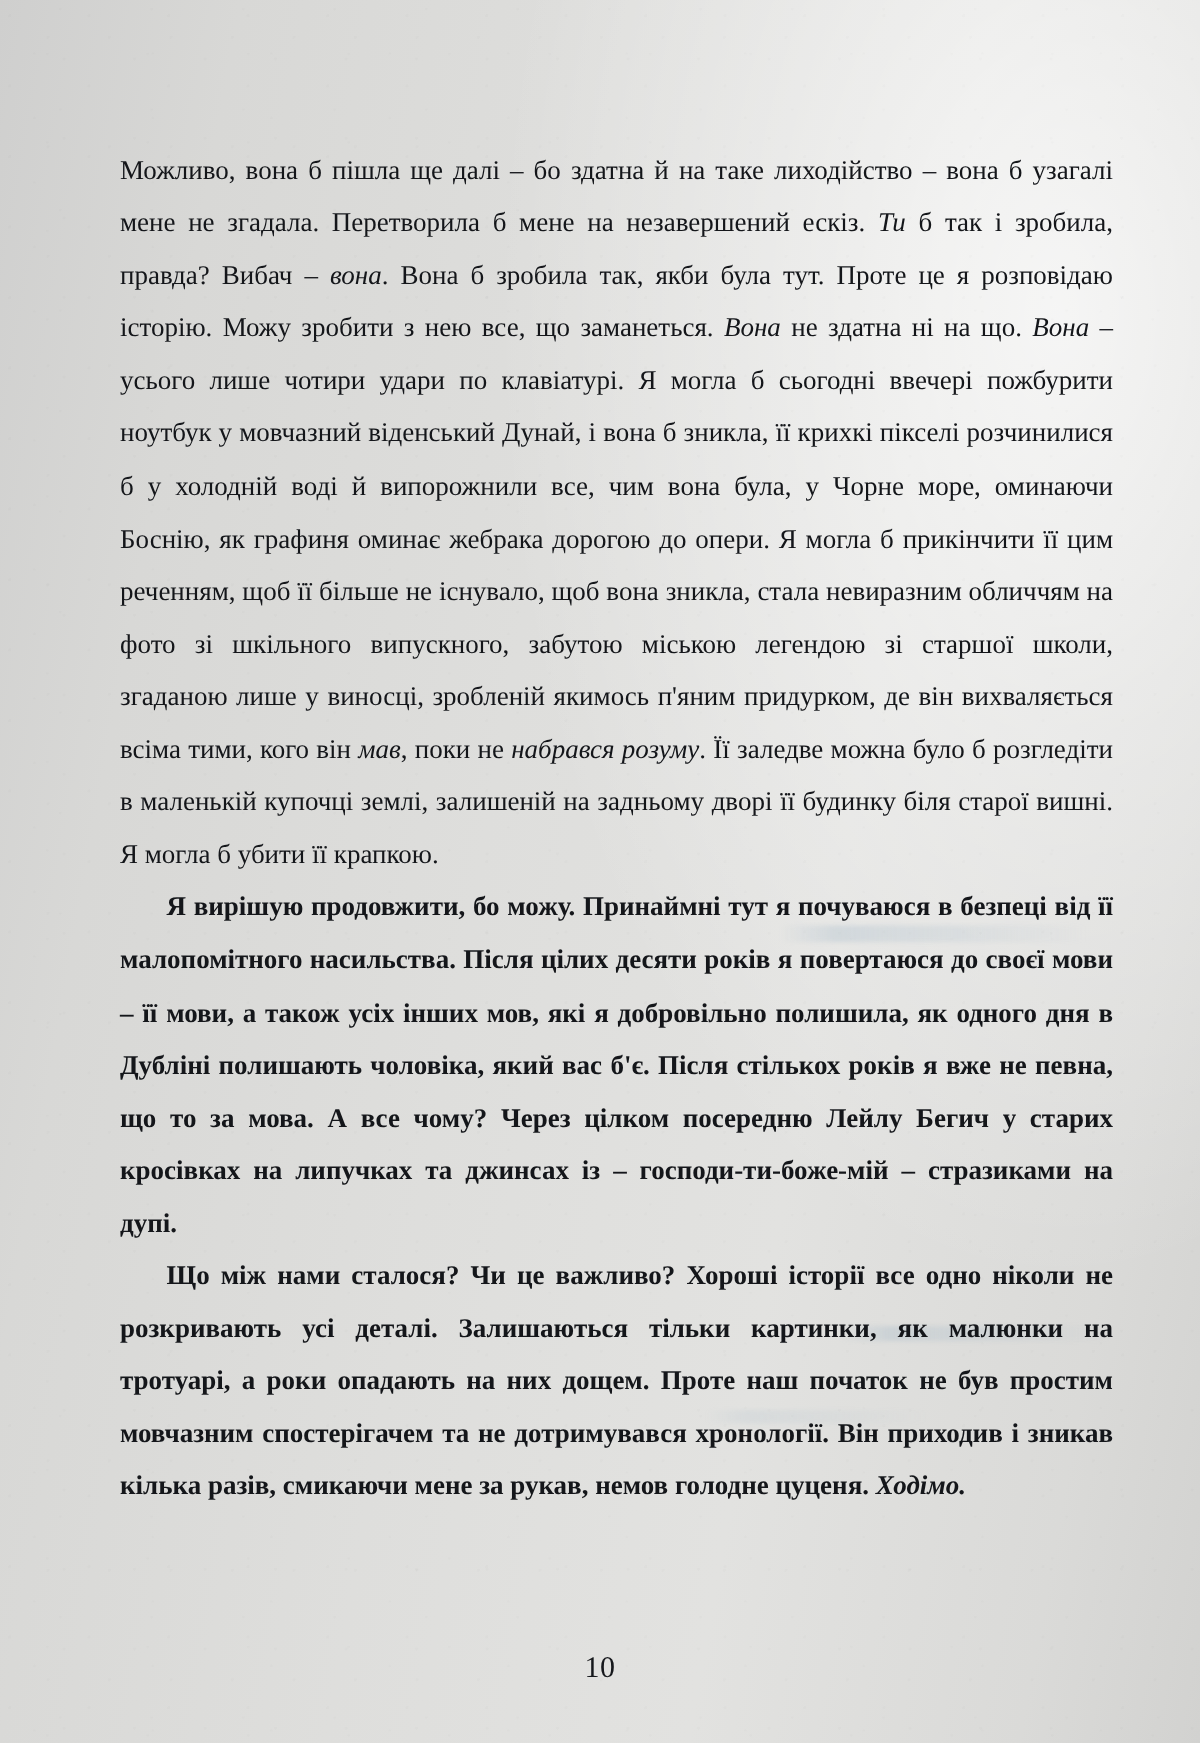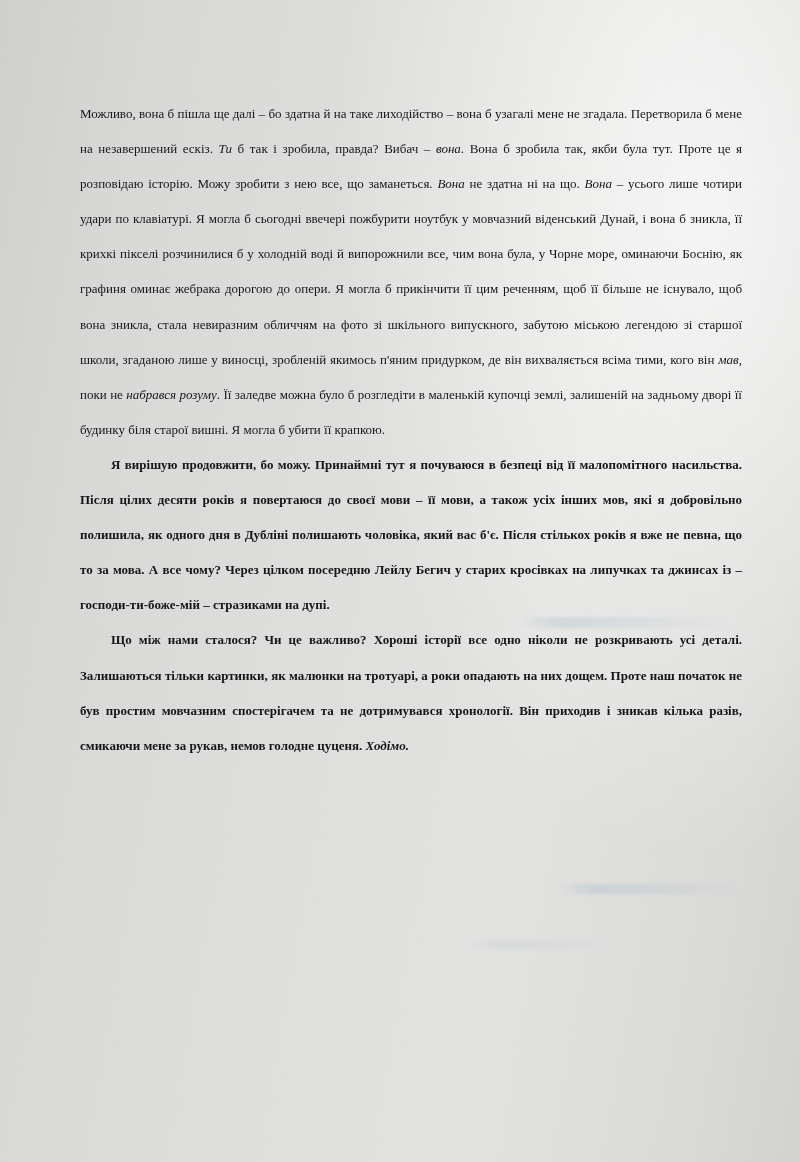--- a/index.html
+++ b/index.html
@@ -63,21 +63,21 @@
   #showthrough-a { left: 520px; top: 617px; width: 205px; height: 11px; }
   #showthrough-b { left: 560px; top: 884px; width: 180px; height: 10px; }
   #showthrough-c { left: 470px; top: 940px; width: 150px; height: 9px; opacity: 0.55; }
 
   #textblock {
     position: absolute;
     left: 80px;
     top: 96px;
     width: 662px;
     color: #14161a;
-    font-size: 13px;
+    font-size: 18px;
     line-height: 35.1px;
     text-align: justify;
     text-justify: inter-word;
     -webkit-font-smoothing: none;
   }
 
   #textblock p {
     margin: 0;
     text-indent: 0;
     hyphens: manual;
@@ -112,14 +112,15 @@
   <div class="showthrough" id="showthrough-a"></div>
   <div class="showthrough" id="showthrough-b"></div>
   <div class="showthrough" id="showthrough-c"></div>
 
   <div id="textblock">
       <p><span>Можливо, вона б пішла ще далі – бо здатна й на таке лиходійство – вона б узагалі мене не згадала. Перетворила б мене на незавершений ескіз. </span><em>Ти</em><span> б так і зробила, правда? Вибач – </span><em>вона</em><span>. Вона б зробила так, якби була тут. Проте це я розповідаю історію. Можу зробити з нею все, що заманеться. </span><em>Вона</em><span> не здатна ні на що. </span><em>Вона</em><span> – усього лише чотири удари по клавіатурі. Я могла б сьогодні ввечері пожбурити ноутбук у мовчазний віденський Дунай, і вона б зникла, її крихкі пікселі розчинилися б у холодній воді й випорожнили все, чим вона була, у Чорне море, оминаючи Боснію, як графиня оминає жебрака дорогою до опери. Я могла б прикінчити її цим реченням, щоб її більше не існувало, щоб вона зникла, стала невиразним обличчям на фото зі шкільного випускного, забутою міською легендою зі старшої школи, згаданою лише у виносці, зробленій якимось п'яним придурком, де він вихваляється всіма тими, кого він </span><em>мав</em><span>, поки не </span><em>набрався розуму</em><span>. Її заледве можна було б розгледіти в маленькій купочці землі, залишеній на задньому дворі її будинку біля старої вишні. Я могла б убити її крапкою.</span></p>
       <p class="indent"><span>Я вирішую продовжити, бо можу. Принаймні тут я почуваюся в безпеці від її малопомітного насильства. Після цілих десяти років я повертаюся до своєї мови – її мови, а також усіх інших мов, які я добровільно полишила, як одного дня в Дубліні полишають чоловіка, який вас б'є. Після стількох років я вже не певна, що то за мова. А все чому? Через цілком посередню Лейлу Бегич у старих кросівках на липучках та джинсах із – господи-ти-боже-мій – стразиками на дупі.</span></p>
       <p class="indent"><span>Що між нами сталося? Чи це важливо? Хороші історії все одно ніколи не розкривають усі деталі. Залишаються тільки картинки, як малюнки на тротуарі, а роки опадають на них дощем. Проте наш початок не був простим мовчазним спостерігачем та не дотримувався хронології. Він приходив і зникав кілька разів, смикаючи мене за рукав, немов голодне цуценя. </span><em>Ходімо.</em></p>
     </div>
 
+  <div id="folio">10</div>
 
 </div>
 
 </body></html>

